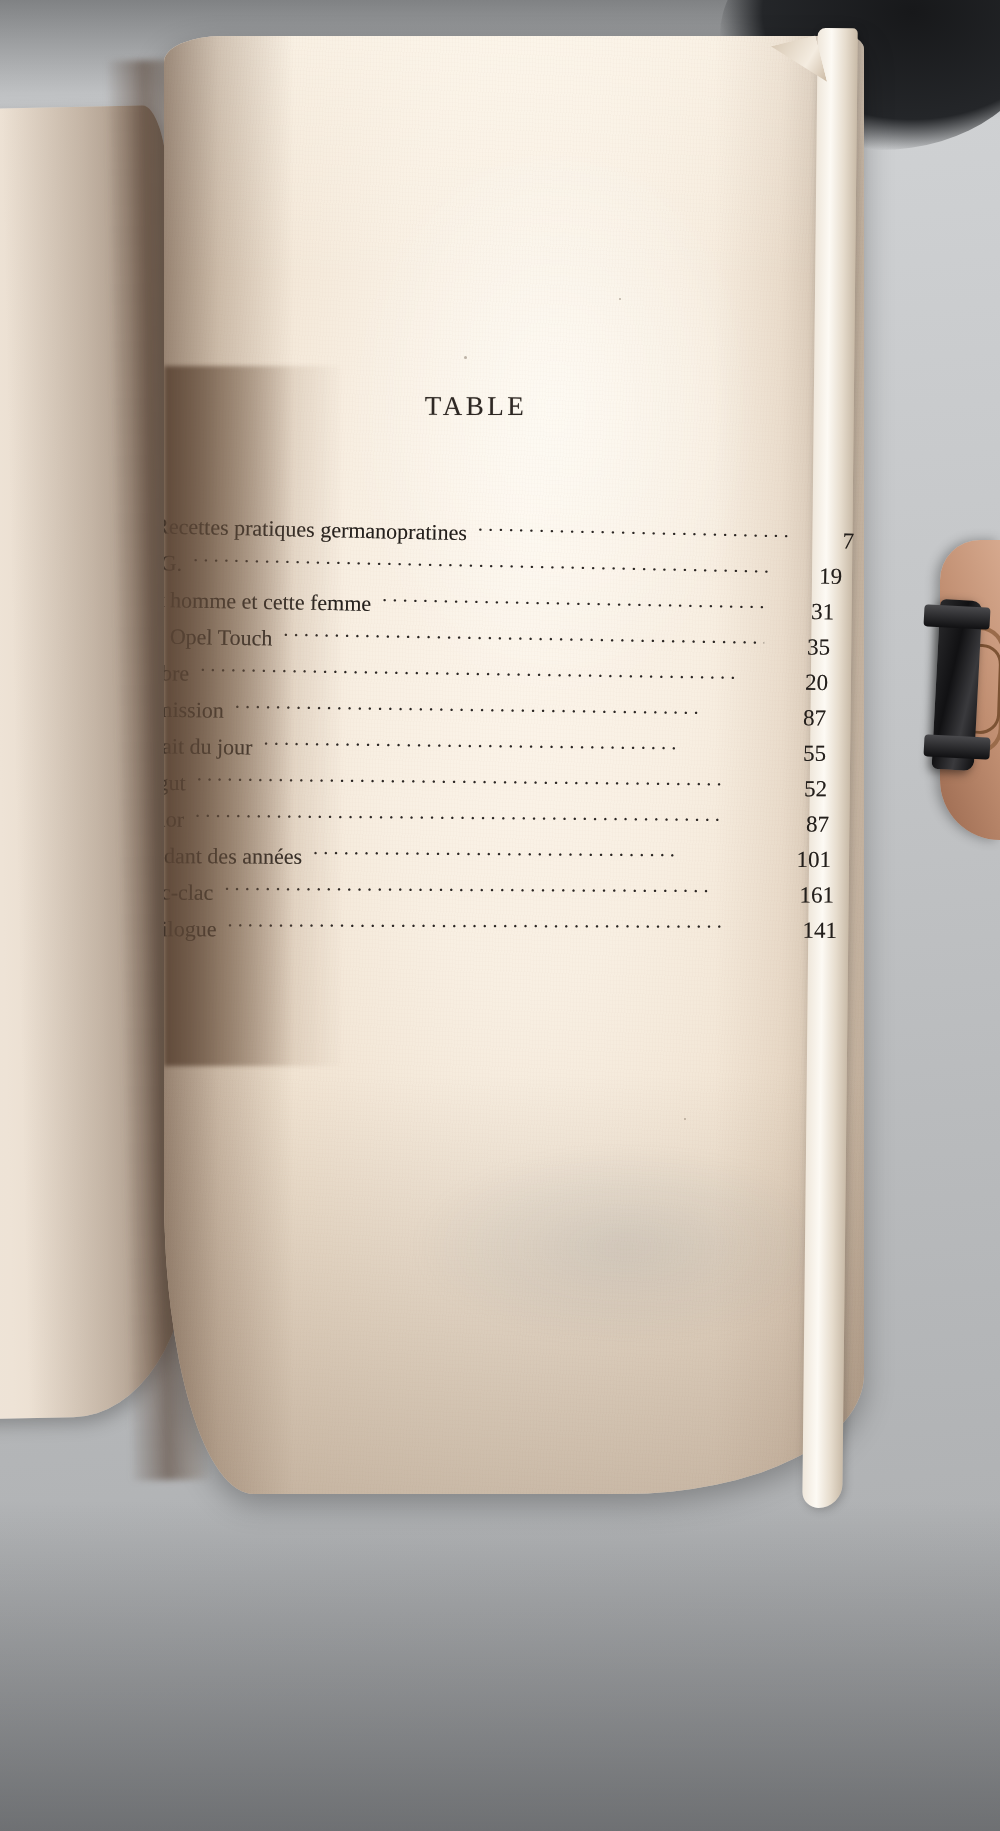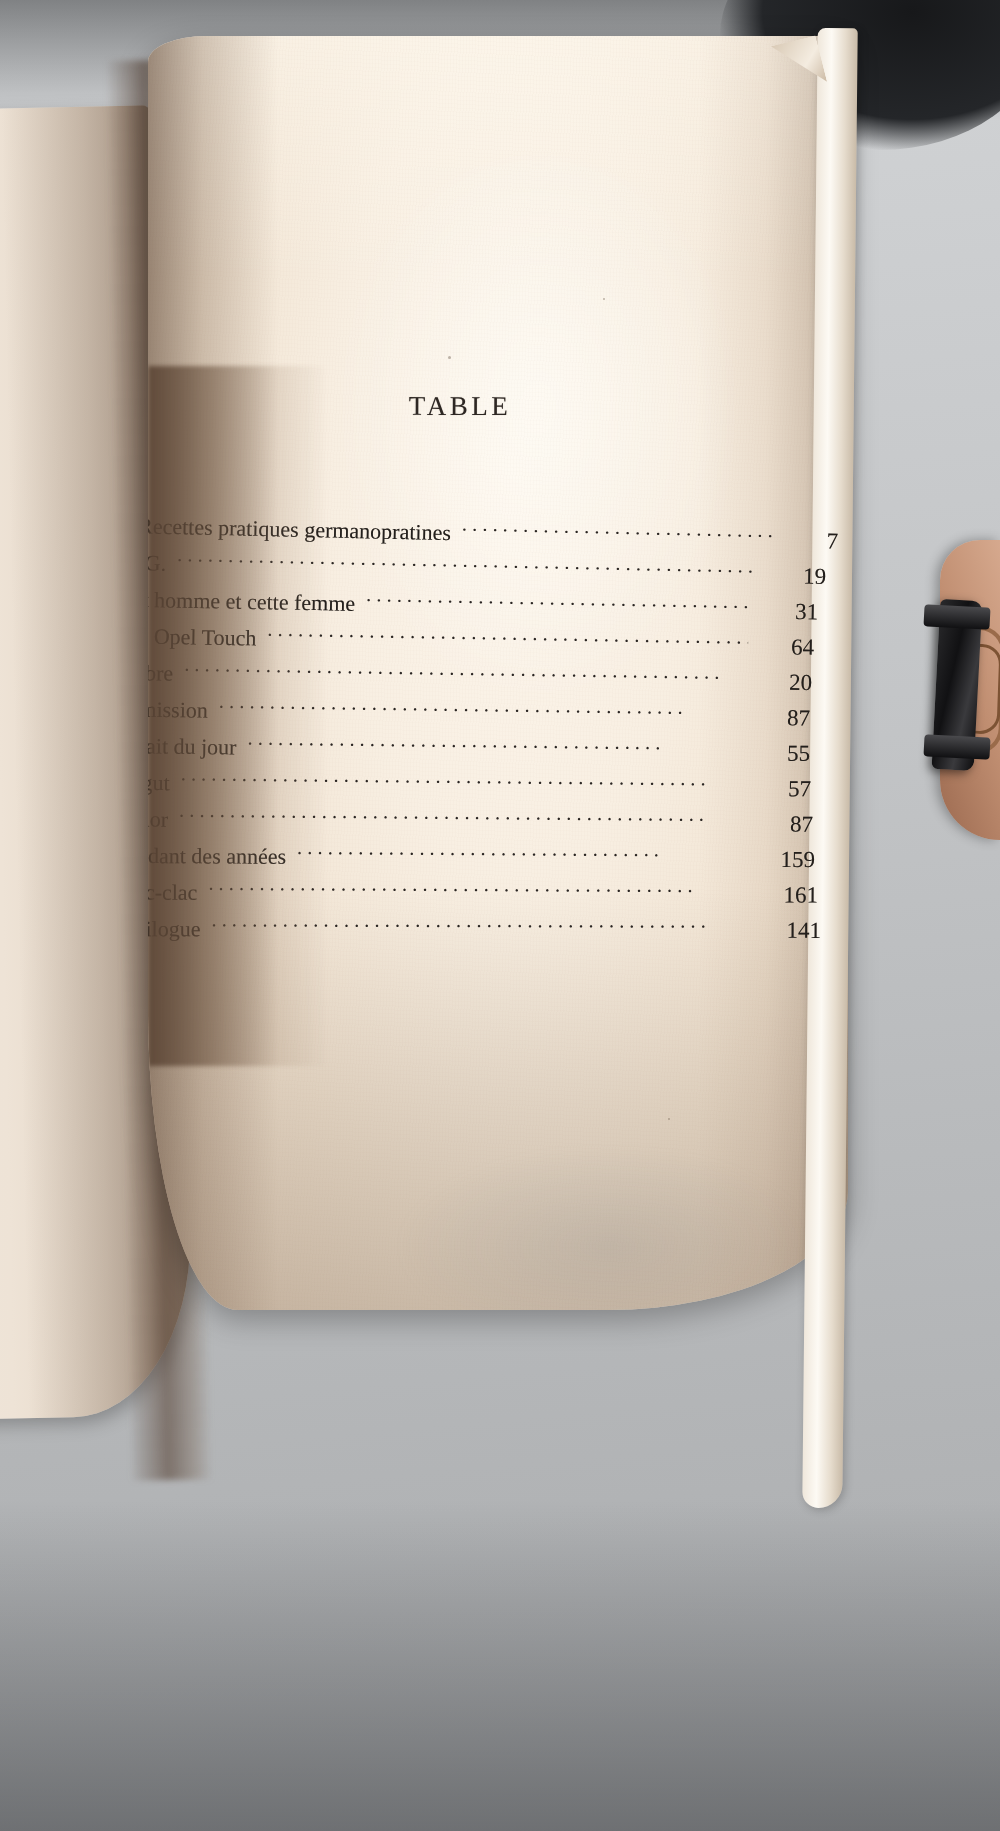--- a/index.html
+++ b/index.html
@@ -69,22 +69,22 @@
     left: 120px; top: 60px;
     width: 80px; height: 1420px;
     background: linear-gradient(90deg, rgba(70,52,40,.05), rgba(80,58,44,.55) 45%, rgba(110,86,66,.28) 80%, rgba(255,255,255,0));
     filter: blur(3px);
     transform: rotate(-1deg);
   }
 
   
   .page-right {
     position: absolute;
-    left: 148px; top: 36px;
-    width: 700px; height: 1274px;
+    left: 164px; top: 36px;
+    width: 700px; height: 1458px;
     background:
       radial-gradient(ellipse at 52% 34%, #fdf6ec 0%, #f8efe2 34%, #efe1cf 66%, #e3d0bb 100%);
     border-radius: 58px 18px 240px 90px / 26px 14px 120px 300px;
     box-shadow: 0 10px 30px rgba(0,0,0,.28);
     overflow: hidden;
   }
   
   .curve-left {
     position: absolute;
     left: 0; top: 0;
@@ -336,21 +336,21 @@
 
         <div class="toc-row">
           <span class="toc-label">Cet homme et cette femme</span>
           <span class="toc-leader">·······································</span>
           <span class="toc-page">31</span>
         </div>
 
         <div class="toc-row">
           <span class="toc-label">The Opel Touch</span>
           <span class="toc-leader">·················································</span>
-          <span class="toc-page">64</span>
+          <span class="toc-page">35</span>
         </div>
 
         <div class="toc-row">
           <span class="toc-label">Ambre</span>
           <span class="toc-leader">·····················································</span>
           <span class="toc-page">20</span>
         </div>
 
         <div class="toc-row">
           <span class="toc-label">Permission</span>
@@ -360,33 +360,33 @@
 
         <div class="toc-row">
           <span class="toc-label">Le fait du jour</span>
           <span class="toc-leader">·········································</span>
           <span class="toc-page">55</span>
         </div>
 
         <div class="toc-row">
           <span class="toc-label">Catgut</span>
           <span class="toc-leader">····················································</span>
-          <span class="toc-page">57</span>
+          <span class="toc-page">52</span>
         </div>
 
         <div class="toc-row">
           <span class="toc-label">Junior</span>
           <span class="toc-leader">····················································</span>
           <span class="toc-page">87</span>
         </div>
 
         <div class="toc-row">
           <span class="toc-label">Pendant des années</span>
           <span class="toc-leader">····································</span>
-          <span class="toc-page">159</span>
+          <span class="toc-page">101</span>
         </div>
 
         <div class="toc-row">
           <span class="toc-label">Clic-clac</span>
           <span class="toc-leader">················································</span>
           <span class="toc-page">161</span>
         </div>
 
         <div class="toc-row">
           <span class="toc-label">Épilogue</span>

